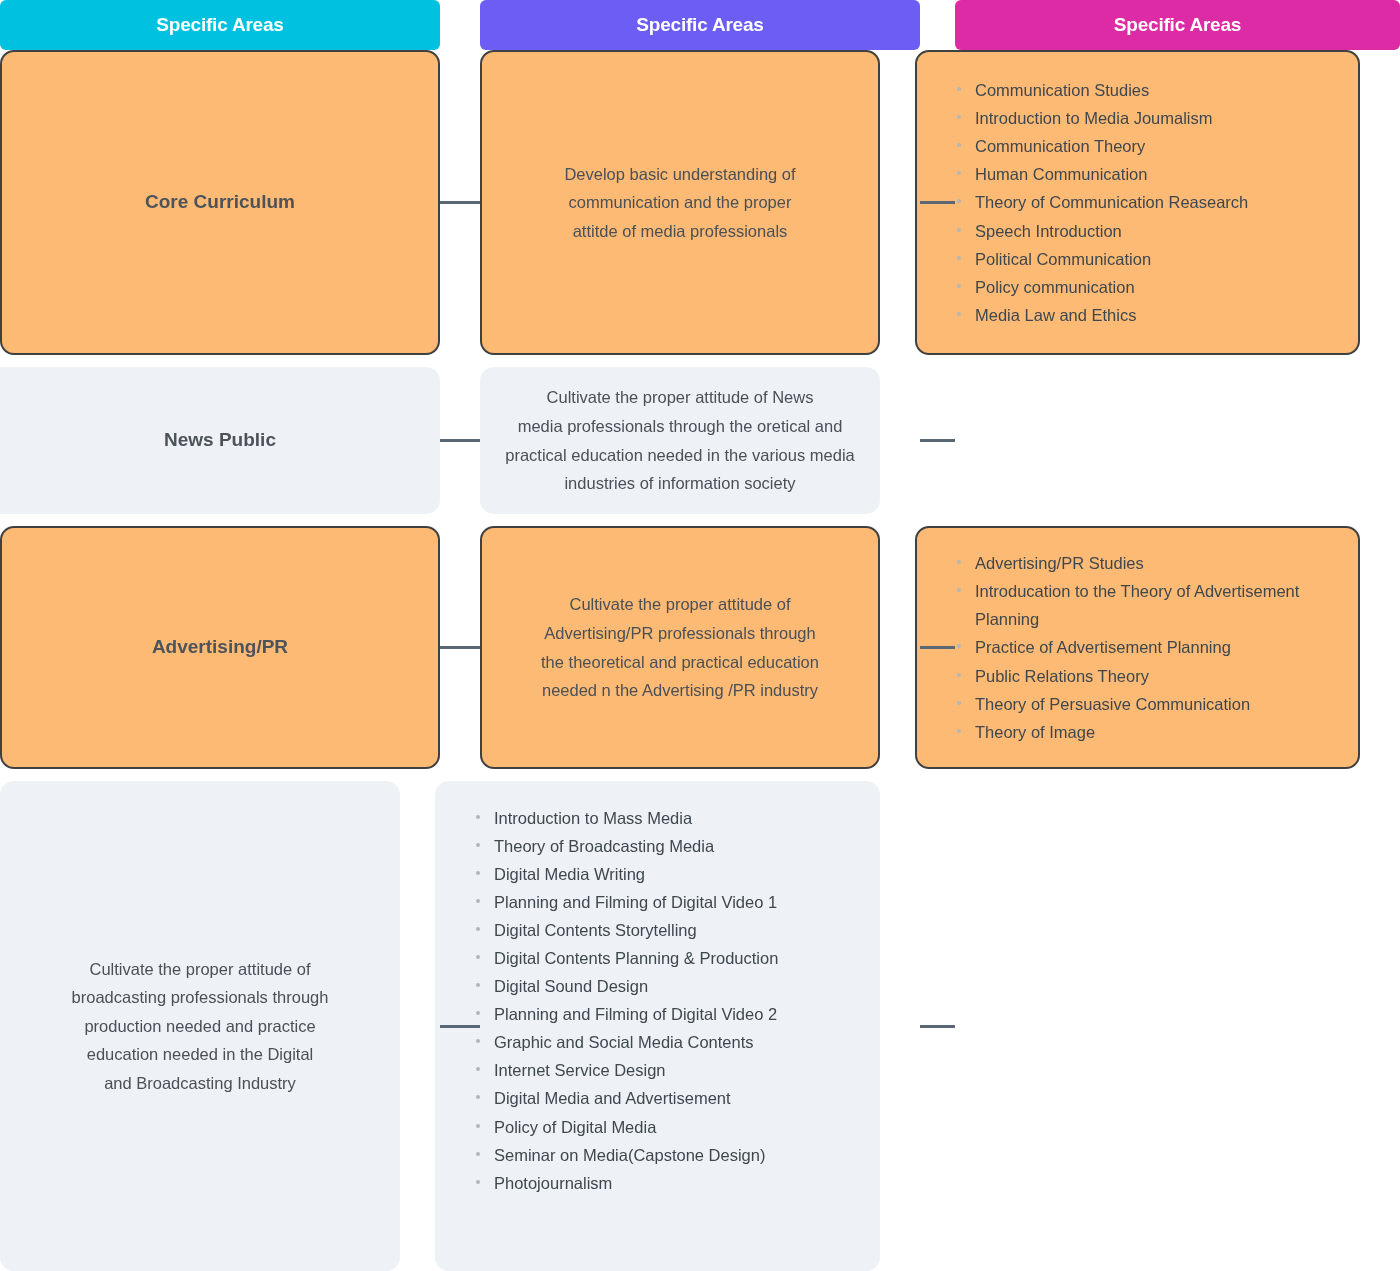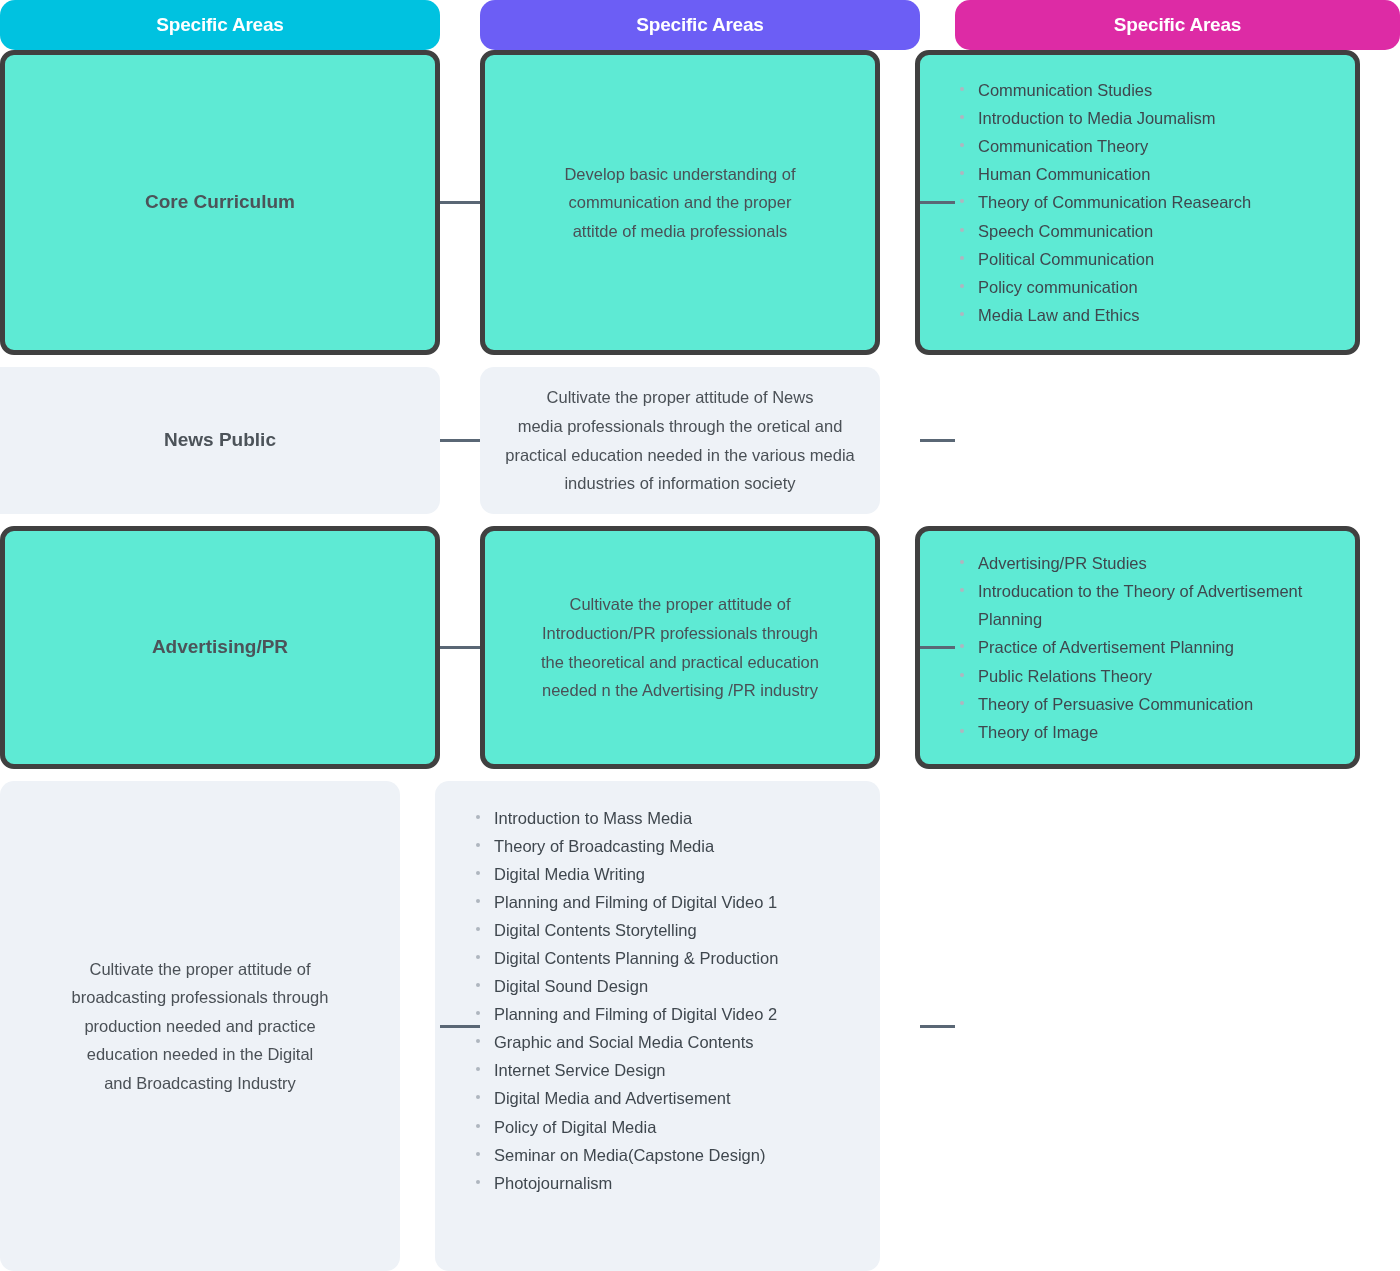--- a/index.html
+++ b/index.html
@@ -24,21 +24,21 @@
   
   .header-row {
     display: flex;
     width: 1400px;
     height: 50px;
   }
   .header-cell {
     display: flex;
     align-items: center;
     justify-content: center;
-    border-radius: 15px;
+    border-radius: 6px;
     color: #ffffff;
     font-size: 19px;
     font-weight: bold;
     letter-spacing: -0.2px;
   }
   .header-cell.c1 { width: 440px; margin-right: 40px; }
   .header-cell.c2 { width: 440px; margin-right: 35px; }
   .header-cell.c3 { width: 445px; }
 
   
@@ -55,23 +55,23 @@
   .cell {
     box-sizing: border-box;
     position: relative;
   }
   .cell.col1 { width: 440px; margin-right: 40px; }
   .cell.col2 { width: 400px; margin-right: 35px; }
   .cell.col3 { width: 445px; }
 
   
   .row.odd .cell {
-    border: 5px solid #404040;
+    border: 2px solid #404040;
     border-radius: 14px;
-    background: #5eead4;
+    background: #fdba74;
   }
   
   .row.even .cell {
     border: 1px solid transparent;
     border-radius: 14px;
     background: #eef2f7;
   }
   
   .row.even .cell.col1 {
     border-radius: 0 14px 14px 0;
@@ -176,21 +176,21 @@
         </div>
       </div>
       <div class="cell col3">
         <div class="cell-inner">
           <ul class="course-list">
             <li>Communication Studies</li>
             <li>Introduction to Media Joumalism</li>
             <li>Communication Theory</li>
             <li>Human Communication</li>
             <li>Theory of Communication Reasearch</li>
-            <li>Speech Communication</li>
+            <li>Speech Introduction</li>
             <li>Political Communication</li>
             <li>Policy communication</li>
             <li>Media Law and Ethics</li>
           </ul>
         </div>
       </div>
     </div>
 
     <div class="row even" style="height:147px;margin-top:12px;">
       <div class="connector left"></div>
@@ -217,21 +217,21 @@
       <div class="connector right"></div>
       <div class="cell col1">
         <div class="cell-inner">
           <div class="area-title">Advertising/PR</div>
         </div>
       </div>
       <div class="cell col2">
         <div class="cell-inner">
           <div class="desc">
             <span class="line">Cultivate the proper attitude of</span>
-            <span class="line">Introduction/PR professionals through</span>
+            <span class="line">Advertising/PR professionals through</span>
             <span class="line">the theoretical and practical education</span>
             <span class="line">needed n the Advertising /PR industry</span>
           </div>
         </div>
       </div>
       <div class="cell col3">
         <div class="cell-inner">
           <ul class="course-list">
             <li>Advertising/PR Studies</li>
             <li>Introducation to the Theory of Advertisement Planning</li>

